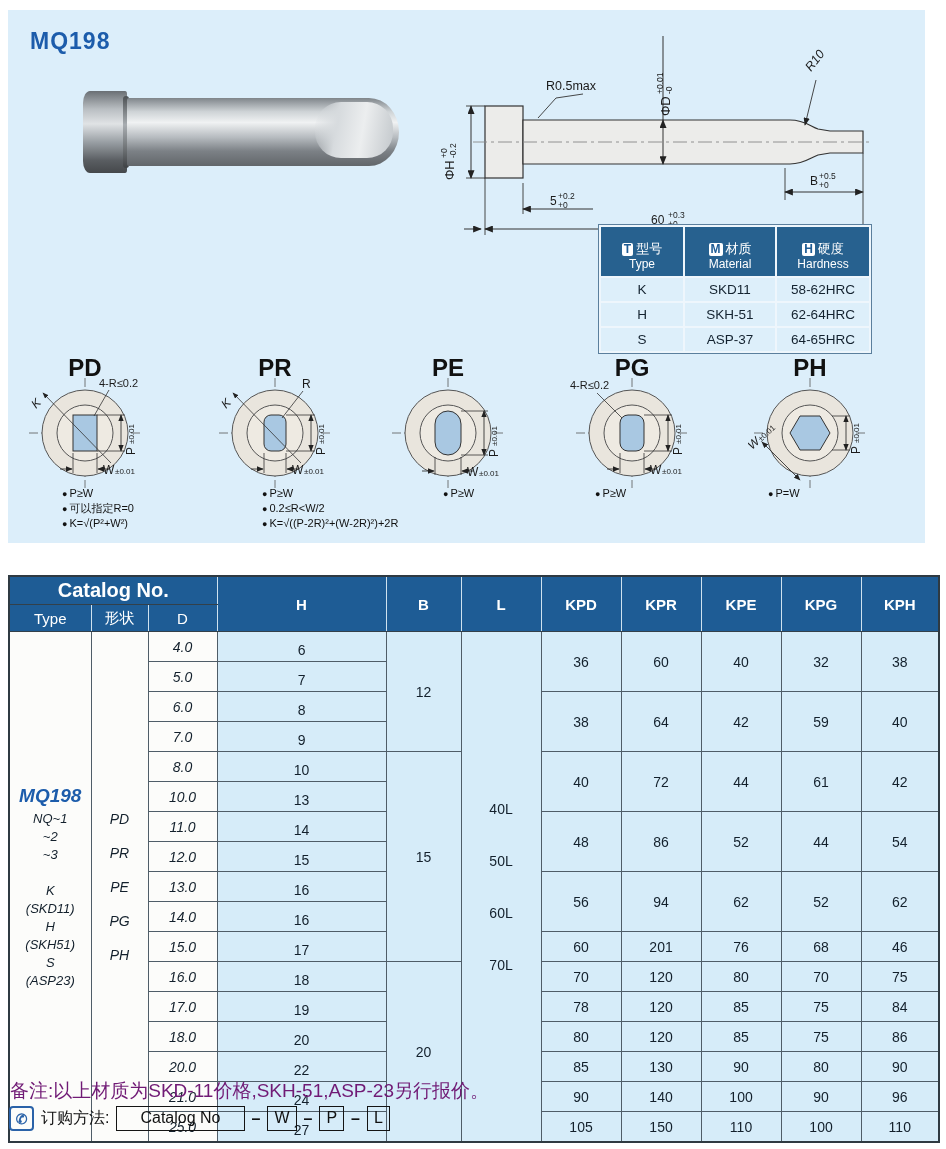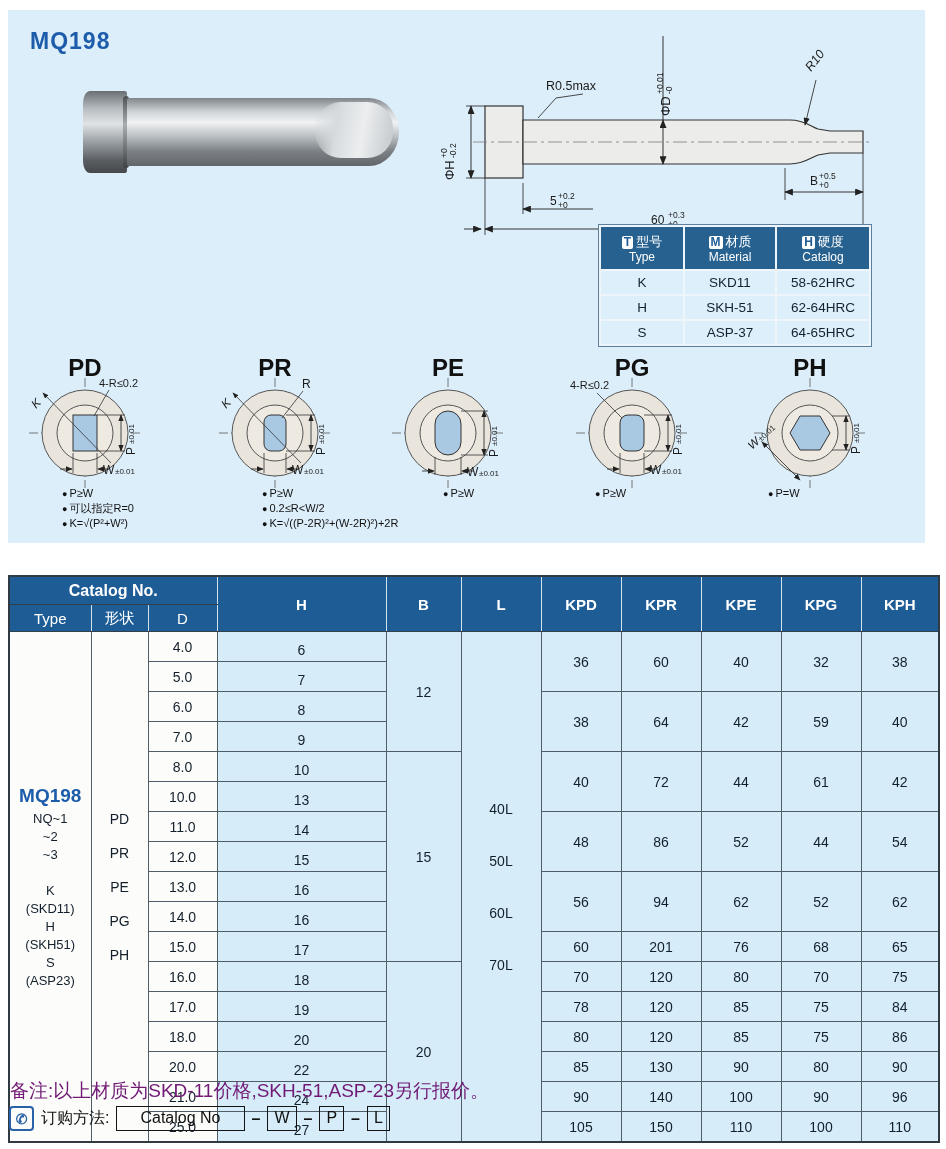--- a/index.html
+++ b/index.html
@@ -28,37 +28,37 @@
   .section{position:absolute;top:344px;width:196px;height:188px;}
   .sec-title{position:absolute;left:0;top:0;width:124px;text-align:center;font-size:24px;font-weight:bold;color:#111;}
   .sec-svg{position:absolute;left:0;top:22px;}
   .sec-svg text{fill:#1b1b1b;font-family:"Liberation Sans",sans-serif;}
   .sec-notes{position:absolute;top:132px;font-size:11px;line-height:14px;color:#111;white-space:nowrap;}
   .sec-notes div:before{content:"●";font-size:9px;margin-right:2px;}
 
   
   .mat-wrap{position:absolute;left:598px;top:224px;border:1px solid #5b7f9d;background:#fff;}
   .mat{border-collapse:collapse;}
-  .mat th{background:#27618f;color:#fff;font-weight:normal;font-size:13px;padding:7px 6px 4px;border:2px solid #eef6fc;line-height:15px;}
+  .mat th{background:#27618f;color:#fff;font-weight:normal;font-size:13px;padding:14px 6px 4px;border:2px solid #eef6fc;line-height:15px;}
   .mat th .badge{display:inline-block;background:#fff;color:#1e5c95;font-weight:bold;font-size:12px;line-height:13px;
     padding:0 2px;border-radius:2px;margin-right:3px;}
   .mat th .en{font-size:12px;}
   .mat td{background:#ddeffa;font-size:13.5px;text-align:center;padding:4px 10px;border:2px solid #eef6fc;color:#13222f;}
   .mat col.c1{width:84px}.mat col.c2{width:92px}.mat col.c3{width:94px}
 
   
   .main-wrap{position:absolute;left:8px;top:575px;}
   table.main{border-collapse:collapse;table-layout:fixed;width:930px;border:2px solid #2f3a42;}
   table.main th{background:#1e5c95;color:#fff;font-weight:600;border:1px solid #cfe2ef;font-size:15px;padding:0;}
-  table.main th.catalog{height:27px;font-size:16px;}
+  table.main th.catalog{height:27px;font-size:20px;}
   table.main th.sub{height:26px;font-weight:normal;font-size:15px;}
   table.main thead th{border-bottom-color:#33404a;}
   table.main td{border:1px solid #4f5d68;text-align:center;vertical-align:middle;font-size:14px;
     height:26px;padding:0;background:#d6ecf9;color:#13202c;}
-  table.main td.white{background:#fcfcfa;}
+  table.main td.white{background:#fcfcfa;font-style:italic;}
   table.main td.h-cell{vertical-align:bottom;padding-bottom:3px;}
   .type-inner{display:flex;flex-direction:column;justify-content:center;height:100%;font-size:13px;line-height:18px;}
   .type-title{font-size:19px;font-weight:bold;color:#1c5cab;line-height:24px;margin-bottom:2px;}
   .stack-shapes div{line-height:34px;font-size:14px;}
   .stack-l div{line-height:52px;font-size:14px;}
 
   
   .note-line{position:absolute;left:10px;top:1078px;font-size:19px;color:#701a75;}
   .order-line{position:absolute;left:9px;top:1106px;display:flex;align-items:center;gap:7px;font-size:16px;color:#101010;}
   .phone-box{display:inline-flex;align-items:center;justify-content:center;width:21px;height:21px;
@@ -301,21 +301,21 @@
     <table class="mat">
       <colgroup>
           <col class="c1">
           <col class="c2">
           <col class="c3">
         </colgroup>
       <thead>
         <tr>
           <th><span class="badge">T</span><span>型号</span><br><span class="en">Type</span></th>
           <th><span class="badge">M</span><span>材质</span><br><span class="en">Material</span></th>
-          <th><span class="badge">H</span><span>硬度</span><br><span class="en">Catalog</span></th>
+          <th><span class="badge">H</span><span>硬度</span><br><span class="en">Hardness</span></th>
         </tr>
       </thead>
       <tbody>
           <tr>
             <td>K</td>
             <td>SKD11</td>
             <td>58-62HRC</td>
           </tr>
           <tr>
             <td>H</td>
@@ -464,21 +464,21 @@
             <td class="white">14.0</td>
             <td class="h-cell">16</td>
           </tr>
           <tr>
             <td class="white">15.0</td>
             <td class="h-cell">17</td>
             <td class="p-cell">60</td>
             <td class="p-cell">201</td>
             <td class="p-cell">76</td>
             <td class="p-cell">68</td>
-            <td class="p-cell">65</td>
+            <td class="p-cell">46</td>
           </tr>
           <tr>
             <td class="white">16.0</td>
             <td class="h-cell">18</td>
             <td class="b-cell" rowspan="6">20</td>
             <td class="p-cell">70</td>
             <td class="p-cell">120</td>
             <td class="p-cell">80</td>
             <td class="p-cell">70</td>
             <td class="p-cell">75</td>

